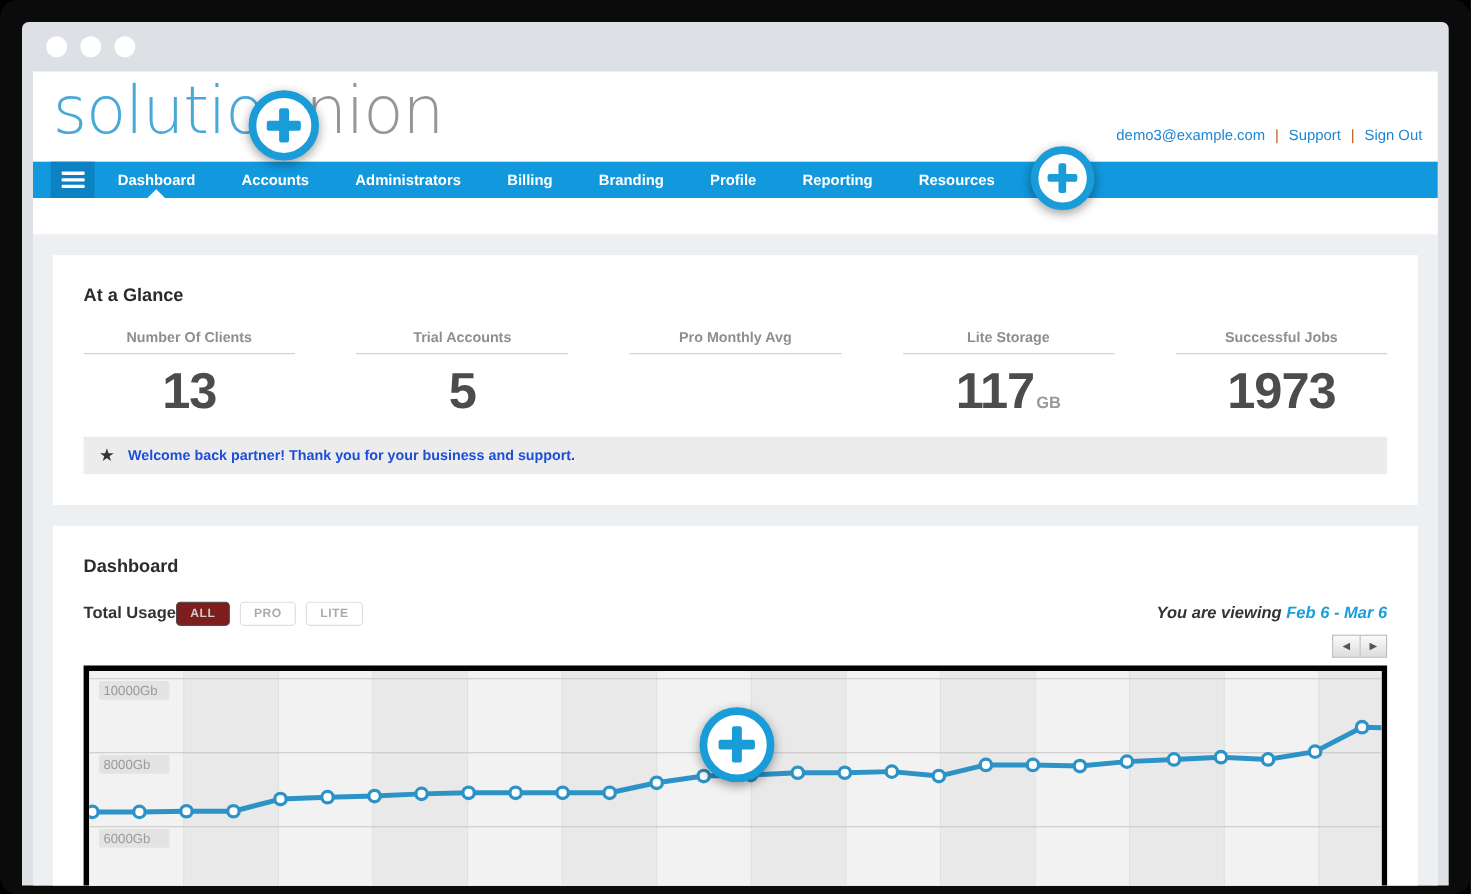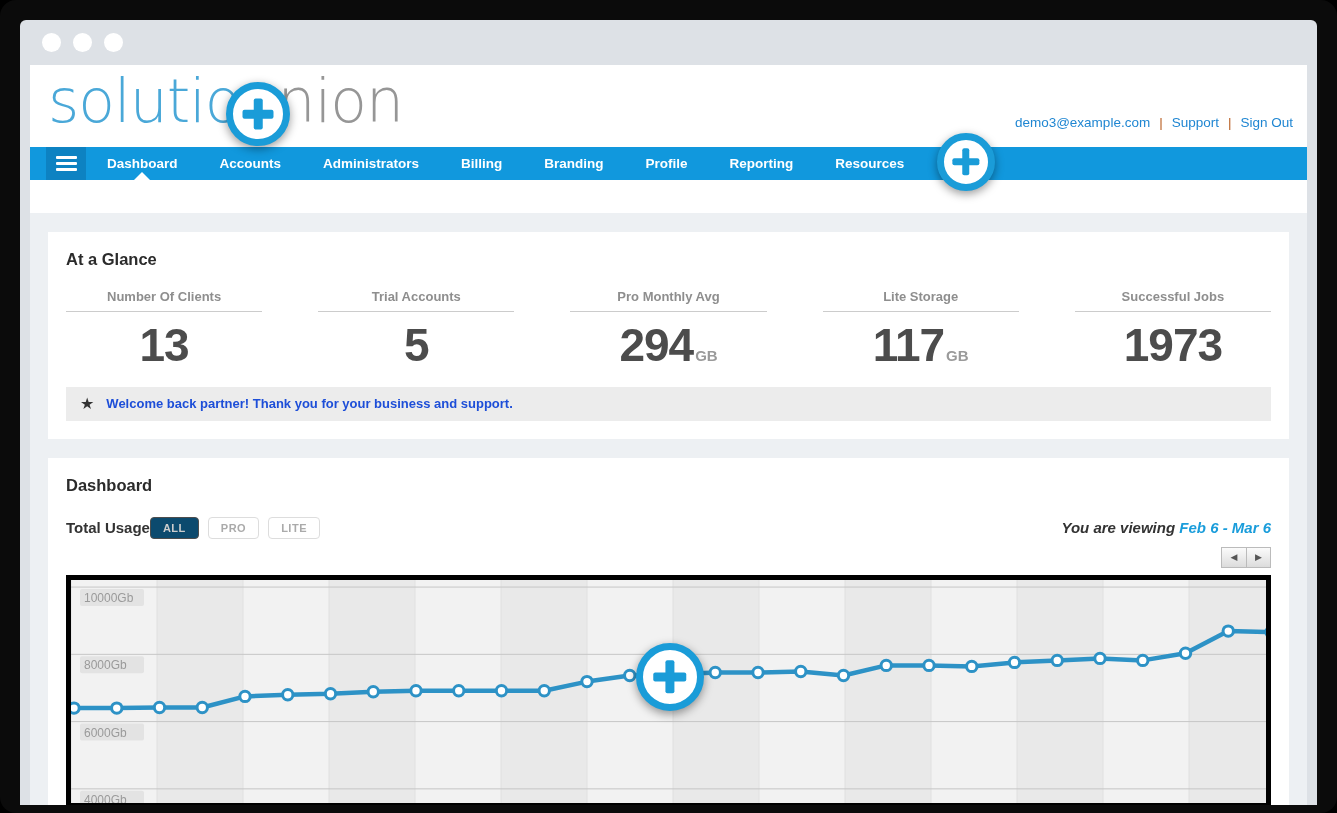--- a/index.html
+++ b/index.html
@@ -17,36 +17,36 @@
   .hdr-links a{color:#1f86d2;text-decoration:none;cursor:pointer;}
   .hdr-links .sep{color:#b75c20;margin:0 9px;}
   .navbar{height:33px;background:#1198dd;display:flex;align-items:stretch;position:relative;}
   .hamburger{width:40px;margin-left:16px;background:#0d82c2;display:flex;flex-direction:column;justify-content:center;align-items:center;gap:3px;cursor:pointer;}
   .hamburger i{display:block;width:21px;height:3.2px;background:#fff;border-radius:1px;}
   .nav-items{display:flex;align-items:stretch;}
   .nav-item{color:#fff;font-weight:bold;font-size:13.5px;display:flex;align-items:center;padding:0 21px;cursor:pointer;position:relative;}
   .nav-item.active::after{content:"";position:absolute;left:50%;bottom:0;transform:translateX(-50%);border-left:8px solid transparent;border-right:8px solid transparent;border-bottom:8px solid #fff;}
   .white-strip{height:33px;background:#fff;}
   .section{background:#edf0f3;padding:19px 18px 0 18px;height:573px;}
-  .card{background:#fff;padding:18px;}
+  .card{background:#fff;padding:28px;}
   .card + .card{margin-top:19px;}
   .card-title{font-size:16.5px;font-weight:bold;color:#2b2b2b;}
   .stats-row{display:flex;gap:56px;margin-top:20px;}
   .stat{flex:1;text-align:center;}
   .stat-label{font-size:13px;font-weight:bold;color:#8e8e8e;padding-bottom:7px;border-bottom:1px solid #ccc;}
   .stat-value{font-size:46px;font-weight:bold;color:#4c4c4c;letter-spacing:-1px;margin-top:8px;line-height:1.1;}
   .stat-unit{font-size:15px;color:#9a9a9a;letter-spacing:0;margin-left:2px;}
   .notice{margin-top:16px;background:#ececec;height:34px;display:flex;align-items:center;padding:0 14px;gap:12px;}
   .notice .star{color:#333;font-size:16px;}
   .notice .msg{font-size:13px;font-weight:bold;color:#1d4ed8;}
   .controls{display:flex;justify-content:space-between;align-items:center;margin-top:22px;}
   .usage-group{display:flex;align-items:center;}
   .usage-label{font-size:15px;font-weight:bold;color:#333;}
   .filter-btn{font-size:11px;font-weight:bold;padding:4px 12px;border-radius:4px;border:1px solid #ddd;background:#fff;color:#aaa;cursor:pointer;letter-spacing:.5px;}
-  .filter-btn.active{background:#0c4a6e;border-color:#4d4d4d;color:#ccc;text-align:right;}
+  .filter-btn.active{background:#7f1d1d;border-color:#4d4d4d;color:#ccc;text-align:right;}
   .viewing{font-size:15px;font-weight:bold;color:#333;font-style:italic;}
   .viewing .range{color:#1a9ddb;}
   .pager-row{display:flex;justify-content:flex-end;margin-top:8px;}
   .pager{display:flex;}
   .pager button{width:25px;height:21px;border:1px solid #bbb;background:linear-gradient(#fbfbfb,#dcdcdc);color:#555;font-size:9px;padding:0;cursor:pointer;}
   .pager button:first-child{border-right:none;}
   .chart-wrap{margin-top:7px;position:relative;border:5px solid #000000;height:223px;overflow:hidden;background:#f1f1f1;}
   .plus-marker{position:absolute;border-radius:50%;background:#fff;border:7px solid #1a9cd8;box-shadow:0 3px 10px rgba(0,0,0,.4);z-index:30;cursor:pointer;}
   .plus-marker::before{content:"";position:absolute;left:50%;top:50%;transform:translate(-50%,-50%);width:62%;height:17%;background:#1a9cd8;border-radius:2px;}
   .plus-marker::after{content:"";position:absolute;left:50%;top:50%;transform:translate(-50%,-50%);width:17%;height:62%;background:#1a9cd8;border-radius:2px;}
@@ -100,21 +100,20 @@
               <div class="stat">
                 <div class="stat-label">Number Of Clients</div>
                 <div class="stat-value">13</div>
               </div>
               <div class="stat">
                 <div class="stat-label">Trial Accounts</div>
                 <div class="stat-value">5</div>
               </div>
               <div class="stat">
                 <div class="stat-label">Pro Monthly Avg</div>
-                <div class="stat-value">294<span class="stat-unit">GB</span></div>
               </div>
               <div class="stat">
                 <div class="stat-label">Lite Storage</div>
                 <div class="stat-value">117<span class="stat-unit">GB</span></div>
               </div>
               <div class="stat">
                 <div class="stat-label">Successful Jobs</div>
                 <div class="stat-value">1973</div>
               </div>
             </div>

